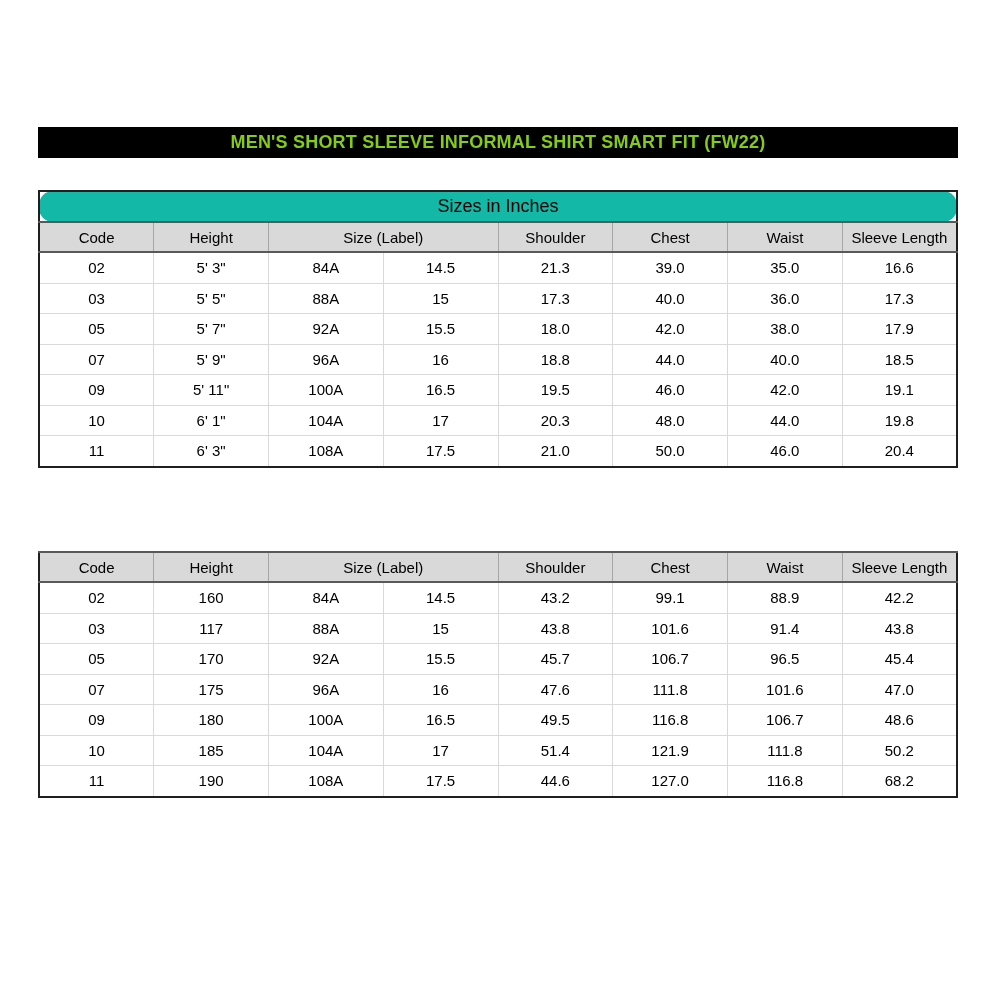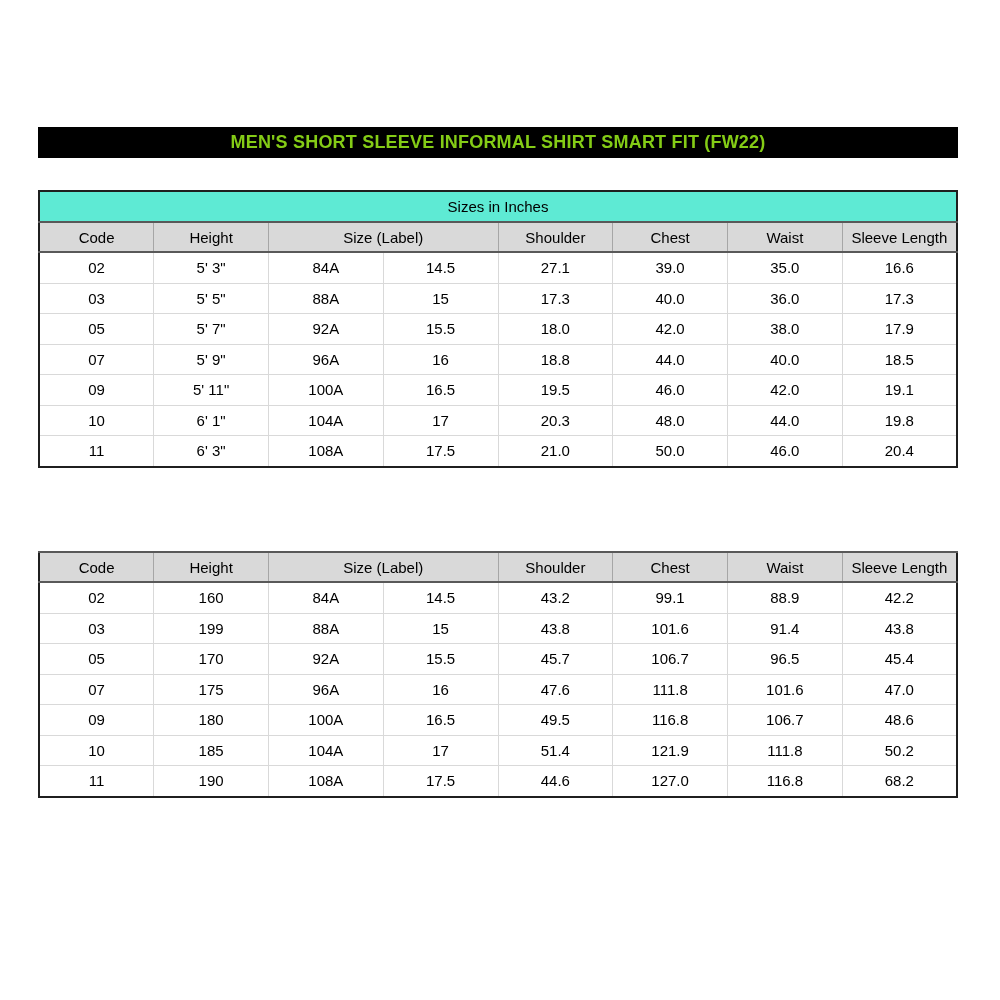--- a/index.html
+++ b/index.html
@@ -44,24 +44,25 @@
   table.t2 { top: 551px; }
   .size-table col { width: 12.5%; }
   .size-table td, .size-table th {
     text-align: center;
     vertical-align: middle;
     padding: 0;
     overflow: hidden;
     white-space: nowrap;
   }
   .caption-row td {
-    background: #5eead4;
+    background: #14b8a6;
     height: 29px;
     border-bottom: 2px solid #595959;
-    font-size: 15px;
+    font-size: 18px;
+    border-radius: 14px;
   }
   .header-row th {
     background: #d9d9d9;
     height: 28px;
     font-weight: normal;
     font-size: 15px;
     border-left: 1px solid #a6a6a6;
     border-right: 1px solid #a6a6a6;
     border-top: 2px solid #595959;
     border-bottom: 2px solid #595959;
@@ -104,21 +105,21 @@
         <th>Waist</th>
         <th>Sleeve Length</th>
       </tr>
     </thead>
     <tbody>
         <tr>
           <td>02</td>
           <td>5' 3"</td>
           <td>84A</td>
           <td>14.5</td>
-          <td>27.1</td>
+          <td>21.3</td>
           <td>39.0</td>
           <td>35.0</td>
           <td>16.6</td>
         </tr>
         <tr>
           <td>03</td>
           <td>5' 5"</td>
           <td>88A</td>
           <td>15</td>
           <td>17.3</td>
@@ -207,21 +208,21 @@
           <td>160</td>
           <td>84A</td>
           <td>14.5</td>
           <td>43.2</td>
           <td>99.1</td>
           <td>88.9</td>
           <td>42.2</td>
         </tr>
         <tr>
           <td>03</td>
-          <td>199</td>
+          <td>117</td>
           <td>88A</td>
           <td>15</td>
           <td>43.8</td>
           <td>101.6</td>
           <td>91.4</td>
           <td>43.8</td>
         </tr>
         <tr>
           <td>05</td>
           <td>170</td>

